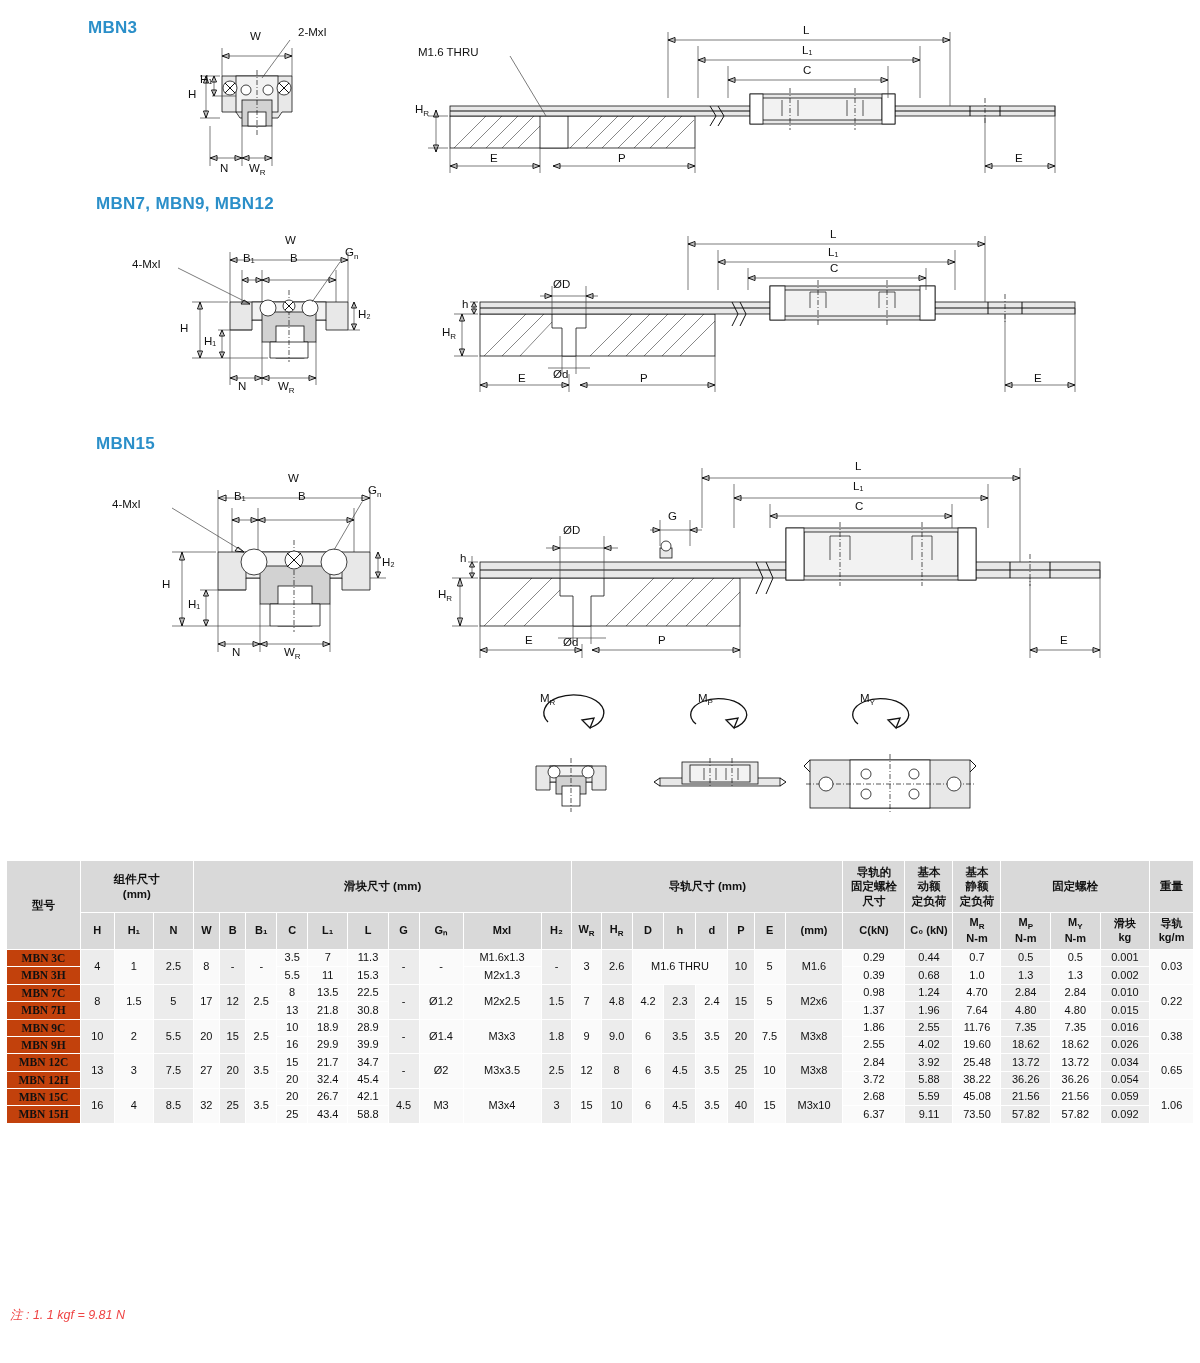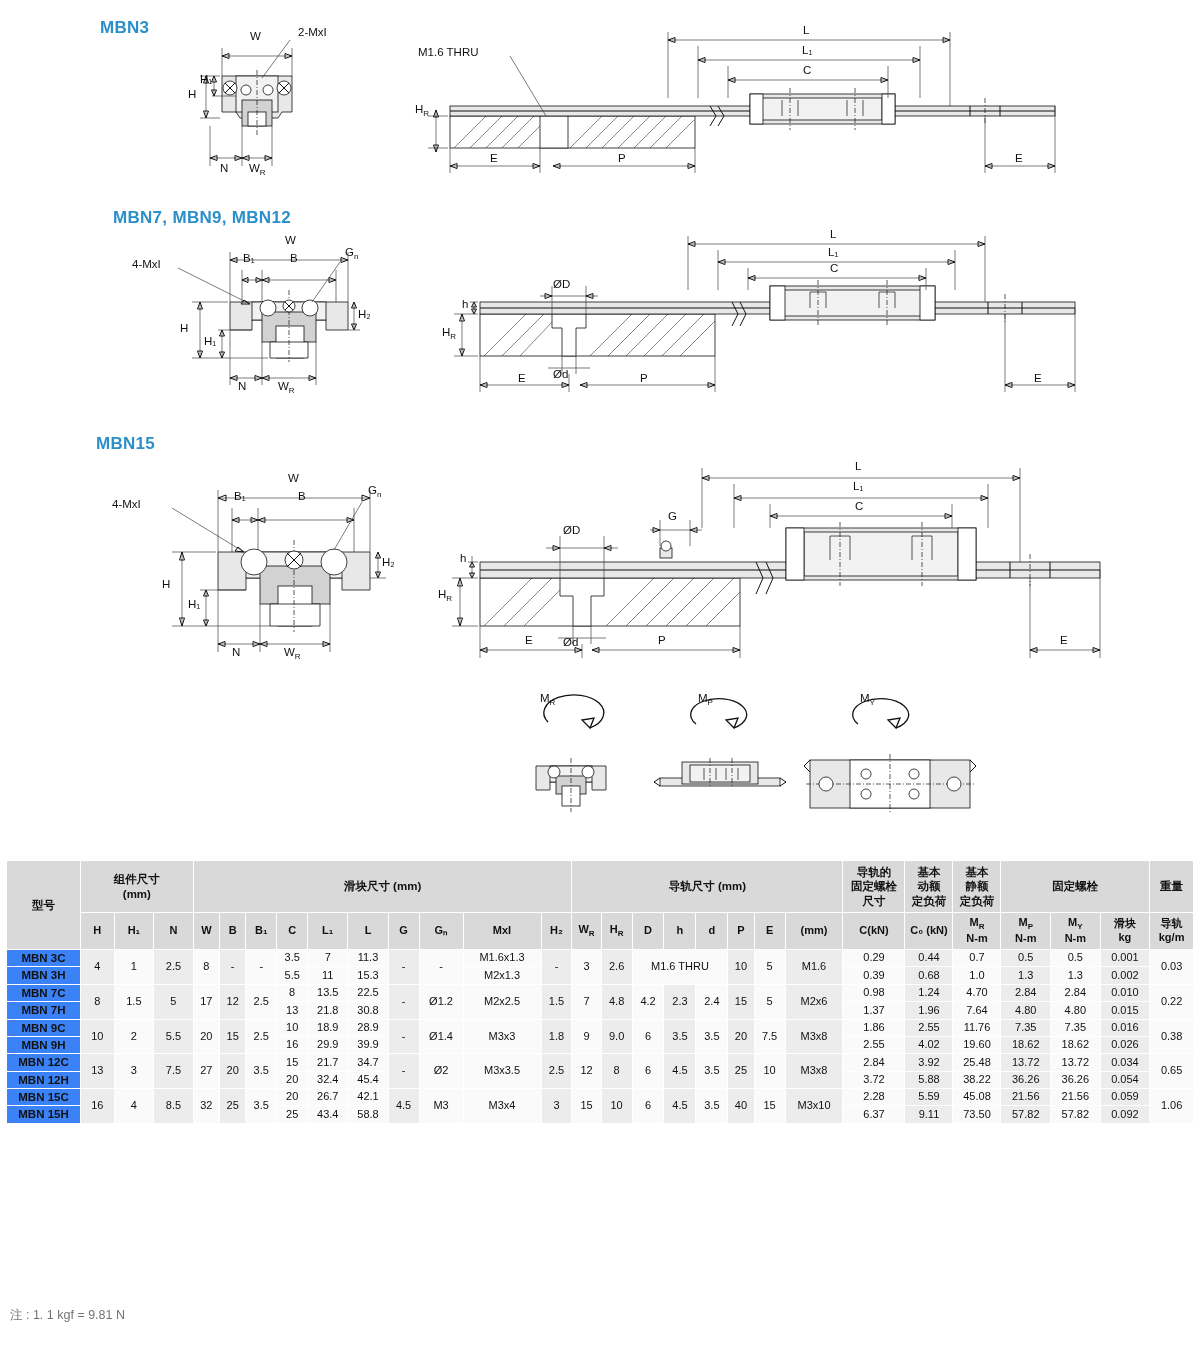--- a/index.html
+++ b/index.html
@@ -13,22 +13,22 @@
   .page { position: relative; width: 1200px; height: 1363px; overflow: hidden; }
 
   
   .sect-title {
     position: absolute;
     font-size: 17px;
     font-weight: bold;
     color: #2b8fc9;
     letter-spacing: .3px;
   }
-  #t1 { left: 100px; top: 18px; }
-  #t2 { left: 96px; top: 208px; margin-left: 17px; }
+  #t1 { left: 88px; top: 18px; }
+  #t2 { left: 96px; top: 194px; }
   #t3 { left: 96px; top: 434px; }
 
   
   .dwg { position: absolute; }
   .lbl {
     position: absolute;
     font-size: 11.5px;
     color: #111;
     white-space: nowrap;
     font-family: "Liberation Sans", sans-serif;
@@ -65,36 +65,38 @@
     font-weight: bold;
     font-size: 11.5px;
     padding: 4px 2px;
   }
   table.spec thead tr.sub th {
     font-size: 11px;
     font-weight: bold;
     padding: 3px 1px;
   }
   td.model {
-    background: #3b82f6;
+    background: #c2410c;
     font-weight: bold;
     text-align: left;
     padding-left: 8px;
     font-size: 11.5px;
     white-space: nowrap;
+    font-family: Liberation Serif, serif;
   }
   td.sh { background: #ececec; }
   td.wh { background: #fafafa; }
   .note {
     position: absolute;
     left: 10px;
     top: 1305px;
     font-size: 12.5px;
     line-height: 1.7;
-    color: #737373;
+    color: #ef4444;
+    font-style: italic;
   }
   .note div { white-space: nowrap; }
   sub { vertical-align: sub; font-size: 8px; }
 </style>
 </head>
 <body>
 
 <div class="page">
 
   <div class="sect-title" id="t1">MBN3</div>
@@ -929,21 +931,21 @@
           <td class="wh" rowspan="2">M3x4</td>
           <td class="sh" rowspan="2">3</td>
           <td class="wh" rowspan="2">15</td>
           <td class="sh" rowspan="2">10</td>
           <td class="wh" rowspan="2">6</td>
           <td class="sh" rowspan="2">4.5</td>
           <td class="wh" rowspan="2">3.5</td>
           <td class="sh" rowspan="2">40</td>
           <td class="wh" rowspan="2">15</td>
           <td class="sh" rowspan="2">M3x10</td>
-          <td class="wh">2.28</td>
+          <td class="wh">2.68</td>
           <td class="sh">5.59</td>
           <td class="wh">45.08</td>
           <td class="sh">21.56</td>
           <td class="wh">21.56</td>
           <td class="sh">0.059</td>
           <td class="wh" rowspan="2">1.06</td>
         </tr>
         <tr>
           <td class="model">MBN 15H</td>
           <td class="wh">25</td>

